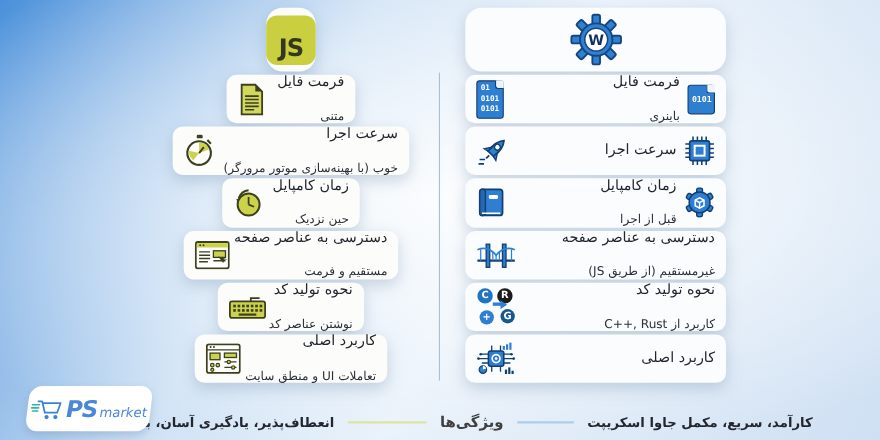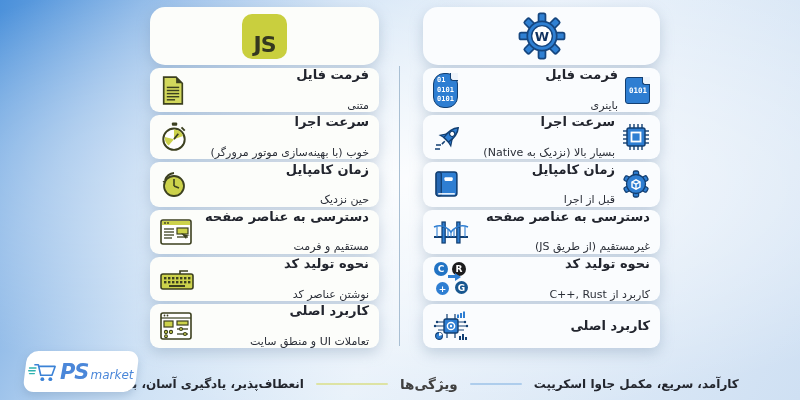--- a/index.html
+++ b/index.html
@@ -5,44 +5,44 @@
   html,body{margin:0;padding:0;}
   body{
     width:800px;height:400px;overflow:hidden;position:relative;
     font-family:"DejaVu Sans","Liberation Sans",sans-serif;
     background:
       radial-gradient(120% 95% at 52% 45%, rgba(255,255,255,.88) 0%, rgba(255,255,255,0) 62%),
       linear-gradient(118deg,#4a90da 0%,#86b4e6 14%,#cfe2f5 34%,#e8f1fa 55%,#cfe0f3 100%);
   }
   .col{position:absolute;top:7px;display:flex;flex-direction:column;gap:3px;height:341px;
        filter:drop-shadow(0 5px 7px rgba(96,126,158,.30));}
-  .col.js{left:150px;width:229px;}
+  .col.js{left:150px;width:229px;align-items:center;}
   .col.wasm{left:423px;width:237px;}
   .logo-chip{height:58px;flex:none;background:#fcfdfa;border-radius:15px;
              display:flex;align-items:center;justify-content:center;}
   .col.wasm .logo-chip{background:#fafcfe;}
   .row{flex:1;background:#fcfdfa;border-radius:9px;display:flex;align-items:center;
        padding:0 10px;min-height:0;}
   .col.wasm .row{background:#fafcfe;}
   .icn{flex:none;width:36px;display:flex;align-items:center;justify-content:flex-start;}
   .icn-r{flex:none;margin-left:7px;display:flex;align-items:center;}
   .txt{margin-left:auto;text-align:right;direction:rtl;line-height:1.28;}
-  .title{font-size:13px;font-weight:bold;color:#22252e;white-space:nowrap;}
+  .title{font-size:13px;font-weight:normal;color:#22252e;white-space:nowrap;}
   .sub{font-size:11px;color:#2b2f38;white-space:nowrap;margin-top:15px;}
   
   .jsbadge{width:45px;height:45px;border-radius:10px;background:#c9cf3e;
            display:flex;align-items:flex-end;justify-content:center;}
   .jsbadge span{font-size:22px;font-weight:bold;color:#343820;line-height:1;margin-bottom:3px;letter-spacing:-1px;}
   
   .binfile{position:relative;width:25px;background:#2e7ed2;border:1.5px solid #123f72;border-radius:3px;
            color:#fff;font-family:"DejaVu Sans Mono",monospace;font-weight:bold;
            display:flex;flex-direction:column;justify-content:center;padding-left:3px;box-sizing:border-box;}
   .binfile::after{content:"";position:absolute;top:-1px;right:-1px;width:7px;height:7px;
            background:#eef4fb;border-left:1.5px solid #123f72;border-bottom:1.5px solid #123f72;border-radius:0 0 0 3px;}
-  .binfile.big{height:35px;font-size:7px;line-height:1.3;border-radius:11px;}
+  .binfile.big{height:35px;font-size:7px;line-height:1.3;}
   .binfile.small{height:27px;font-size:7.5px;}
   
   .langs{position:relative;width:37px;height:33px;}
   .badge{position:absolute;border-radius:50%;color:#fff;font-weight:bold;
          display:flex;align-items:center;justify-content:center;font-size:9px;}
   .badge.c{left:1px;top:0;width:14px;height:14px;background:#2173c4;}
   .badge.r{right:3px;top:0;width:14px;height:14px;background:#1c1c1e;}
   .badge.plus{left:3px;bottom:0;width:13px;height:13px;background:#2e7ed2;}
   .badge.g{right:1px;bottom:1px;width:13px;height:13px;background:#17568f;}
   .langs .arr{position:absolute;left:15px;top:13px;width:8px;height:3px;background:#2e7ed2;}
@@ -259,21 +259,20 @@
           <path d="M12.5 15 L8.5 21 L12.5 20 Z" fill="#2e7ed2" stroke="#123f72" stroke-width="1.2"></path>
           <path d="M19.5 15 L23.5 21 L19.5 20 Z" fill="#2e7ed2" stroke="#123f72" stroke-width="1.2"></path>
           <line x1="16" y1="22" x2="16" y2="26" stroke="#123f72" stroke-width="1.6"></line>
         </g>
         <line x1="3" y1="24" x2="8" y2="24" stroke="#123f72" stroke-width="1.5"></line>
         <line x1="2" y1="28" x2="7" y2="28" stroke="#123f72" stroke-width="1.5"></line>
       </svg>
     </span>
     <div class="txt">
       <div class="title">سرعت اجرا</div>
-      <div class="sub">بسیار بالا (نزدیک به Native)</div>
     </div>
     <span class="icn-r">
       <svg width="28" height="28" viewBox="0 0 28 28">
         <g stroke="#123f72" stroke-width="1.4">
           <line x1="8" y1="1" x2="8" y2="5"></line>
             <line x1="12" y1="1" x2="12" y2="5"></line>
           <line x1="16" y1="1" x2="16" y2="5"></line>
             <line x1="20" y1="1" x2="20" y2="5"></line>
           <line x1="8" y1="23" x2="8" y2="27"></line>
             <line x1="12" y1="23" x2="12" y2="27"></line>

